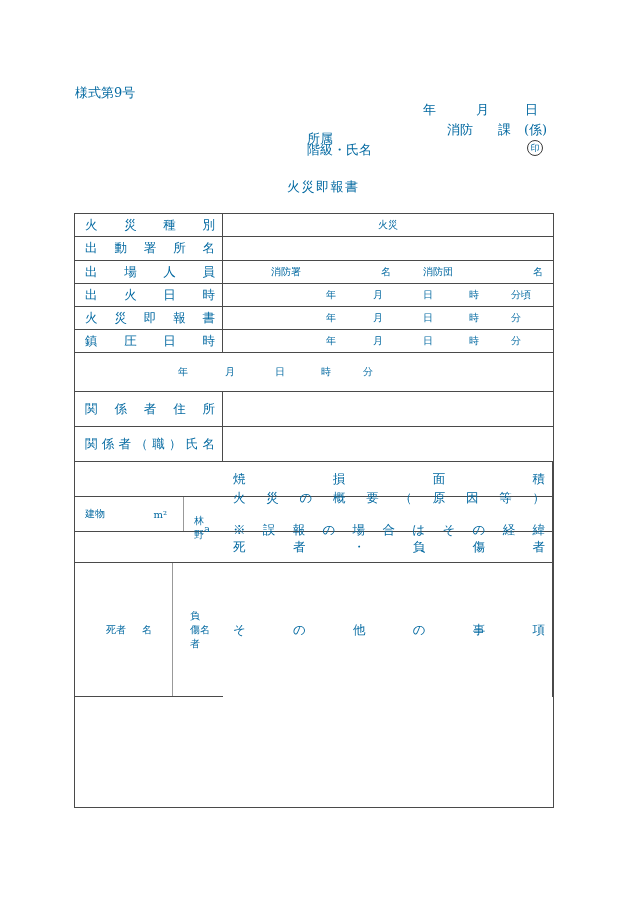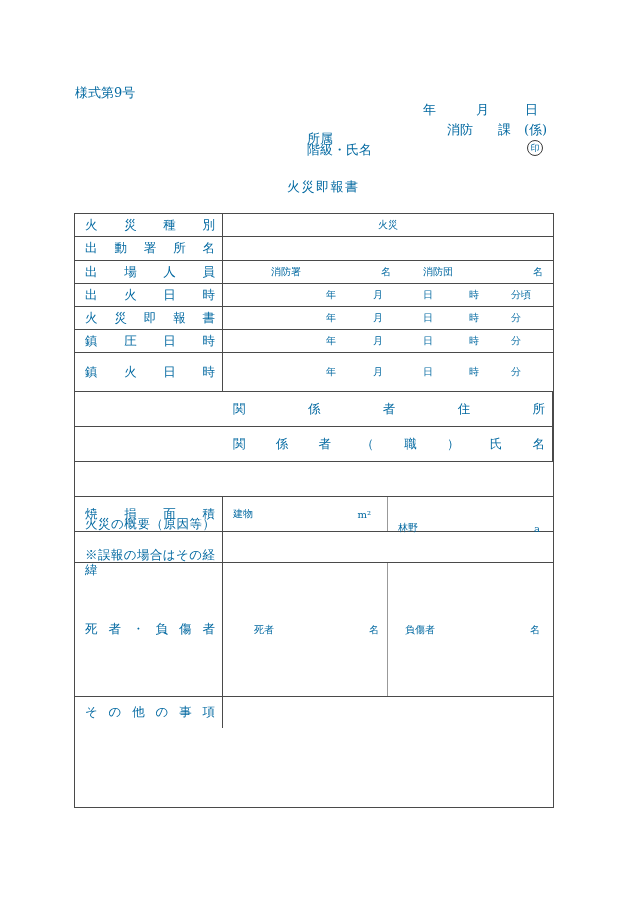--- a/index.html
+++ b/index.html
@@ -86,21 +86,21 @@
     width: 165px; height: 100%;
     border-right: 1px solid #999999;
     display: flex; align-items: center; justify-content: space-between;
   }
   .sub-b {
     flex: 1; height: 100%;
     display: flex; align-items: center; justify-content: space-between;
   }
   .pad-area-a { padding-left: 10px; padding-right: 16px; gap: 8px; }
   .pad-area-b { padding-left: 10px; padding-right: 13px; margin-top: 28px; }
-  .pad-cas-a  { padding-left: 31px; padding-right: 8px; }
+  .pad-cas-a  { padding-left: 31px; padding-right: 20px; }
   .pad-cas-b  { padding-left: 17px; padding-right: 13px; }
 </style>
 </head>
 <body>
 
 <div class="page">
 
   <div class="abs form-number">様式第9号</div>
 
   <div class="abs hdr-date-year">年</div>
@@ -167,23 +167,20 @@
       <div class="jlabel">鎮圧日時</div>
     </div>
     <div class="cc">
       <span class="u u-year">年</span>
       <span class="u u-month">月</span>
       <span class="u u-day">日</span>
       <span class="u u-hour">時</span>
       <span class="u u-min">分</span>
     </div>
 
-    <div class="lc">
-      <div class="jlabel">鎮火日時</div>
-    </div>
     <div class="cc">
       <span class="u u-year">年</span>
       <span class="u u-month">月</span>
       <span class="u u-day">日</span>
       <span class="u u-hour">時</span>
       <span class="u u-min">分</span>
     </div>
 
     <div class="cc"></div>
 

